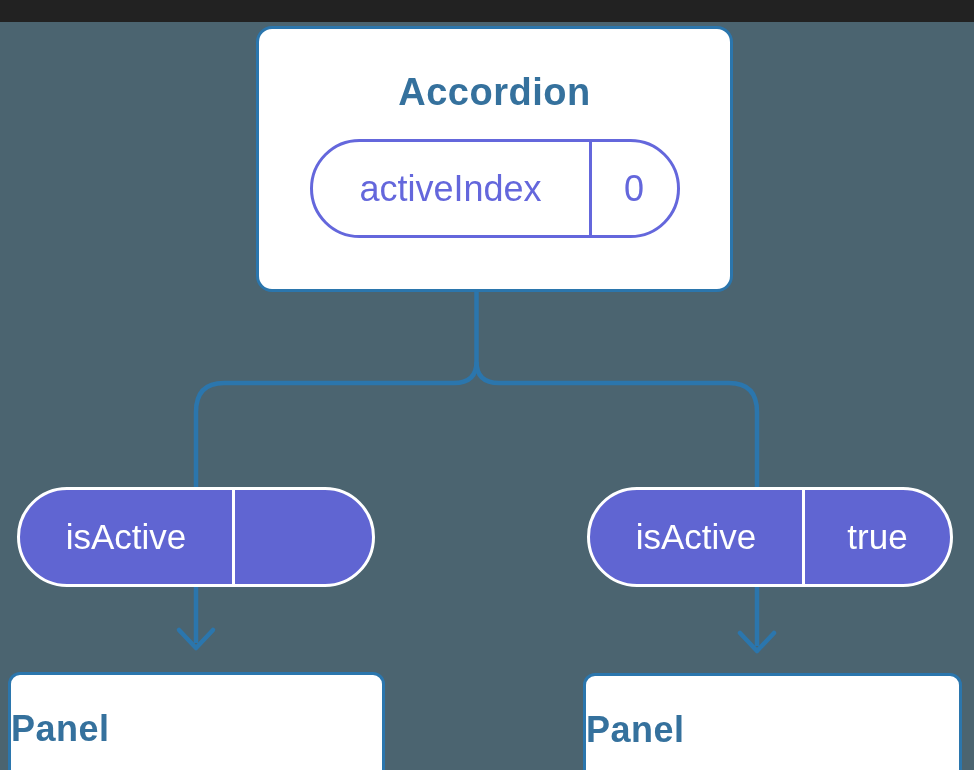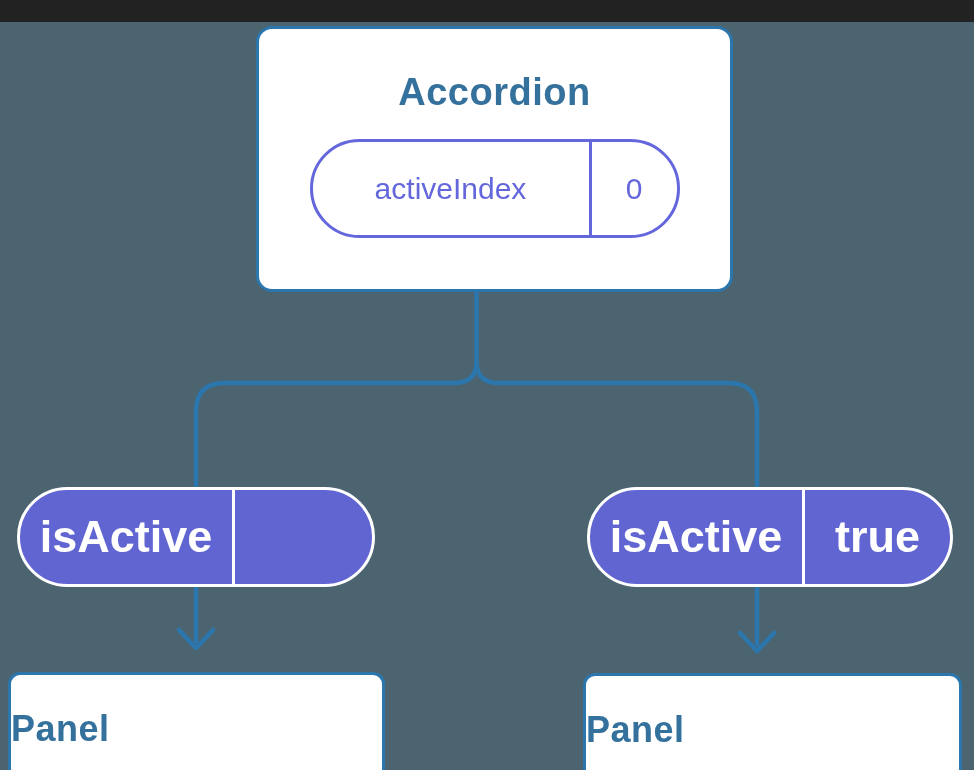--- a/index.html
+++ b/index.html
@@ -30,35 +30,35 @@
     color:var(--node-text);font-size:38px;font-weight:700;line-height:46px;
     letter-spacing:.5px;
   }
   
   .state-pill{
     margin-top:24px;width:370px;height:99px;border:3px solid var(--pill-purple-text);
     border-radius:50px;display:flex;align-items:stretch;overflow:hidden;
     background:var(--node-fill);
   }
   .state-pill .seg{display:flex;align-items:center;justify-content:center;
-    color:var(--pill-purple-text);font-size:30px;font-weight:500;}
+    color:var(--pill-purple-text);font-size:36px;font-weight:500;}
   .state-pill .seg.name{width:276px;}
   .state-pill .seg.value{flex:1;}
   .state-pill .divider{width:3px;background:var(--pill-purple-text);}
 
   
   .prop-pill{
     position:absolute;top:465px;height:100px;background:var(--pill-purple);
     border:3px solid var(--pill-text-white);border-radius:50px;
     display:flex;align-items:stretch;overflow:hidden;
   }
   .prop-pill.left{left:17px;width:358px;}
   .prop-pill.right{left:587px;width:366px;}
   .prop-pill .seg{display:flex;align-items:center;justify-content:center;
-    color:var(--pill-text-white);font-size:45px;font-weight:700;}
+    color:var(--pill-text-white);font-size:35px;font-weight:400;}
   .prop-pill .seg.name{width:212px;}
   .prop-pill .seg.value{flex:1;}
   .prop-pill .divider{width:3px;background:var(--pill-text-white);}
 
   
   .panel-node{
     position:absolute;background:var(--node-fill);
     border:3px solid var(--line-blue);border-radius:12px;
     display:flex;align-items:center;justify-content:flex-start;
   }

